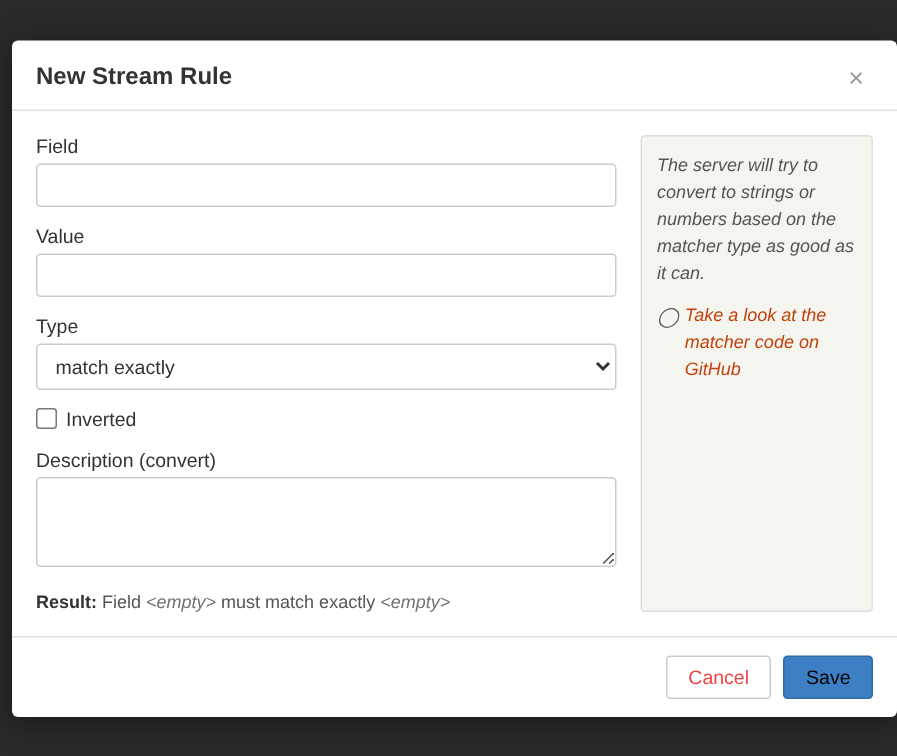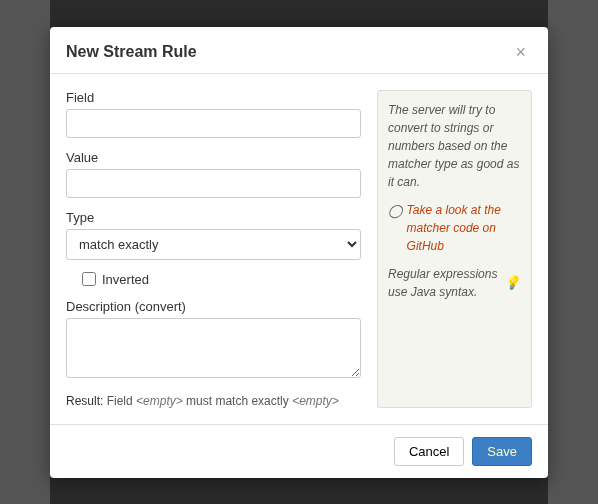--- a/index.html
+++ b/index.html
@@ -14,21 +14,21 @@
       align-items: center;
       justify-content: center;
       width: 598px;
       height: 504px;
       font-family: Arial, sans-serif;
       font-size: 13px;
     }
 
     .modal-overlay {
       position: relative;
-      width: 498px;
+      width: 598px;
       height: 504px;
       background: rgba(0,0,0,0.5);
       display: flex;
       align-items: center;
       justify-content: flex-end;
     }
 
     .modal {
       background: #fff;
       border-radius: 4px;
@@ -106,21 +106,20 @@
       color: #333;
       background: #fff;
       appearance: auto;
       outline: none;
     }
 
     .checkbox-group {
       display: flex;
       align-items: center;
       gap: 6px;
-      margin-left: 16px;
     }
 
     .checkbox-group input[type="checkbox"] {
       width: 14px;
       height: 14px;
     }
 
     textarea {
       width: 100%;
       height: 60px;
@@ -133,21 +132,21 @@
       outline: none;
     }
 
     .result-text {
       font-size: 12px;
       color: #555;
       margin-top: 4px;
     }
 
     .result-text strong {
-      font-weight: normal;
+      font-weight: bold;
       color: #333;
     }
 
     .result-text em {
       font-style: italic;
       color: #737373;
     }
 
     .info-panel {
       width: 155px;
@@ -208,31 +207,31 @@
       justify-content: flex-end;
       gap: 8px;
     }
 
     .btn-cancel {
       padding: 6px 14px;
       background: #fff;
       border: 1px solid #ccc;
       border-radius: 3px;
       font-size: 13px;
-      color: #000000;
+      color: #ef4444;
       cursor: pointer;
     }
 
     .btn-save {
       padding: 6px 14px;
       background: #3d7fc5;
       border: 1px solid #2e6da4;
       border-radius: 3px;
       font-size: 13px;
-      color: #fef9c3;
+      color: #000000;
       cursor: pointer;
     }
   </style>
 </head>
 <body>
 
 <div class="modal-overlay">
   <div class="modal">
 
     <div class="modal-header">
@@ -285,24 +284,20 @@
       </div>
 
       <div class="info-panel">
         <p>The server will try to convert to strings or numbers based on the matcher type as good as it can.</p>
 
         <div class="info-link-block">
           <span class="github-icon">◯</span>
           <a href="#" class="info-link">Take a look at the matcher code on GitHub</a>
         </div>
 
-        <div class="info-bottom">
-          <span>Regular expressions use Java syntax.</span>
-          <span class="lightbulb-icon">💡</span>
-        </div>
       </div>
 
     </div>
 
     <div class="modal-footer">
       <button class="btn-cancel">Cancel</button>
       <button class="btn-save">Save</button>
     </div>
 
   </div>

